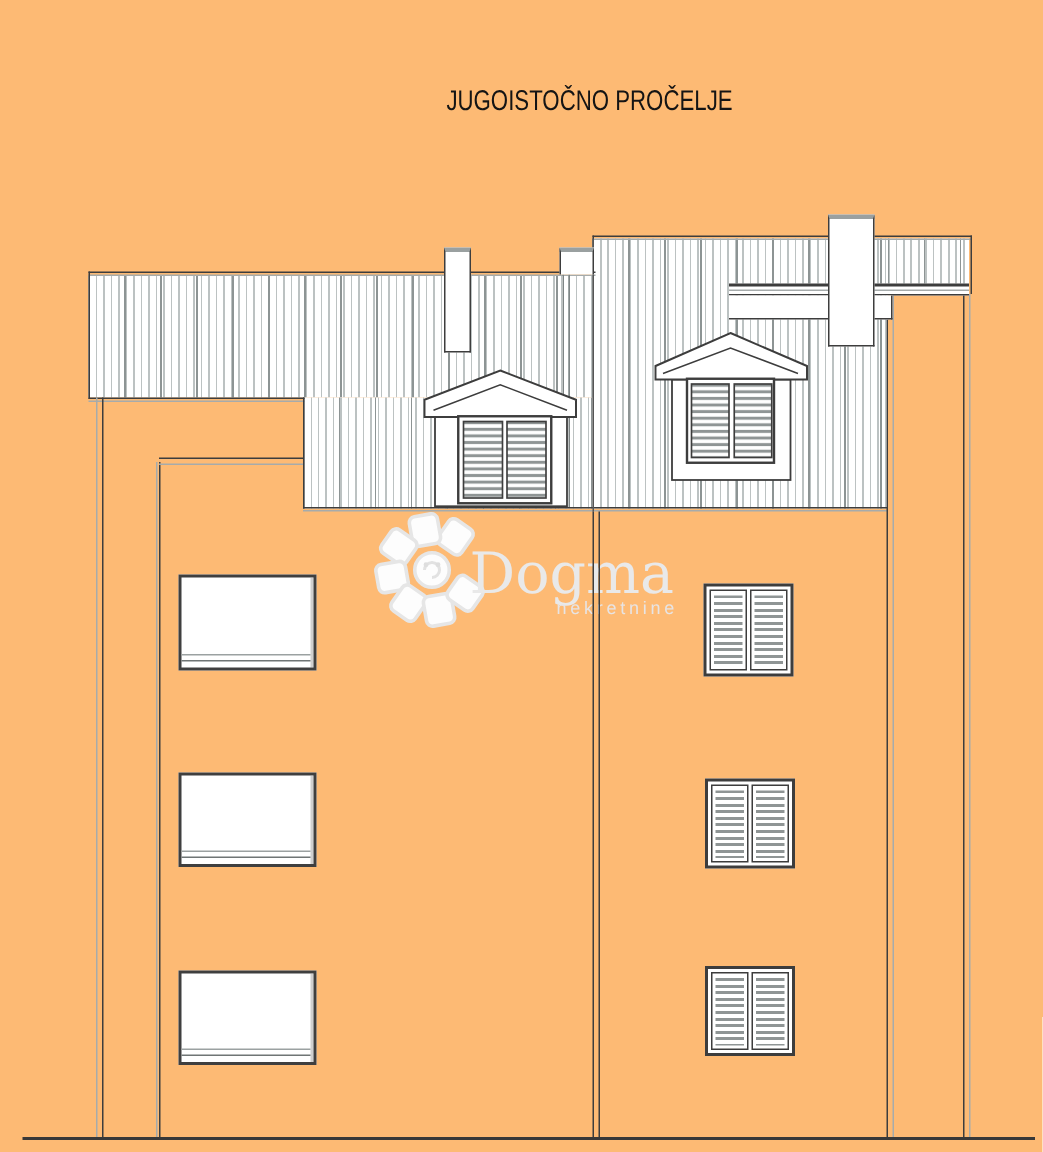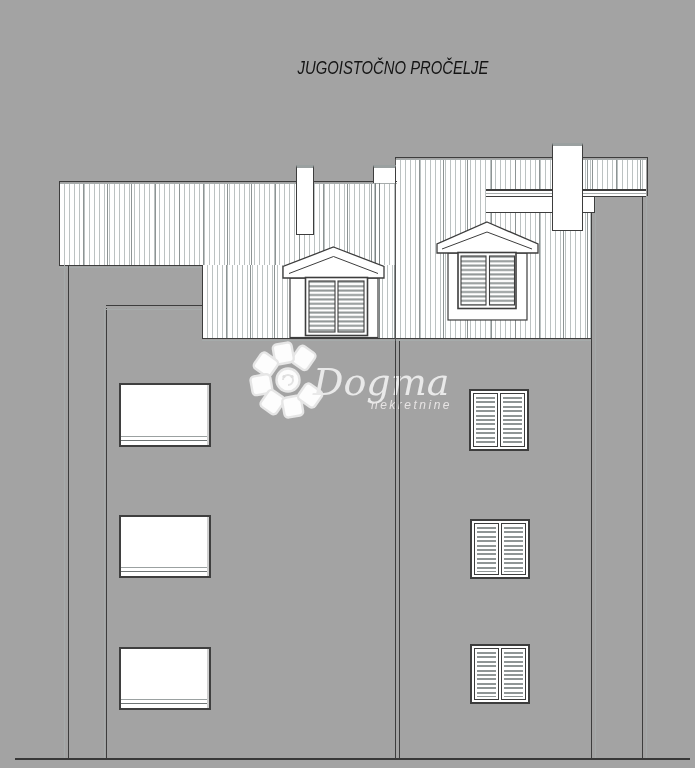--- a/index.html
+++ b/index.html
@@ -1,17 +1,17 @@
 <!DOCTYPE html>
 <html><head>
 <meta charset="utf-8">
 <style>
   html,body{margin:0;padding:0;background:#ffffff;}
-  .stage{position:relative;width:695px;height:768px;background:#a3a3a3;overflow:hidden;
-         font-family:"Liberation Sans",sans-serif;font-style:italic;}
+  .stage{position:relative;width:695px;height:768px;background:#fdba74;overflow:hidden;
+         font-family:"Liberation Sans",sans-serif;}
   .abs{position:absolute;}.z2{z-index:2}.z6{z-index:6}
   
   .ln{position:absolute;background:#3d3d3d;z-index:3;}
   .lnl{position:absolute;background:#a6abab;z-index:3;}
   .lnm{position:absolute;background:#7e8585;z-index:3;}
   
   .hatch{position:absolute;background-color:#ffffff;z-index:1;
     background-image:
       repeating-linear-gradient(90deg,#8d9494 0 1px,transparent 1px 24px),
       repeating-linear-gradient(90deg,#bcc2c2 0 1px,transparent 1px 5px);}

